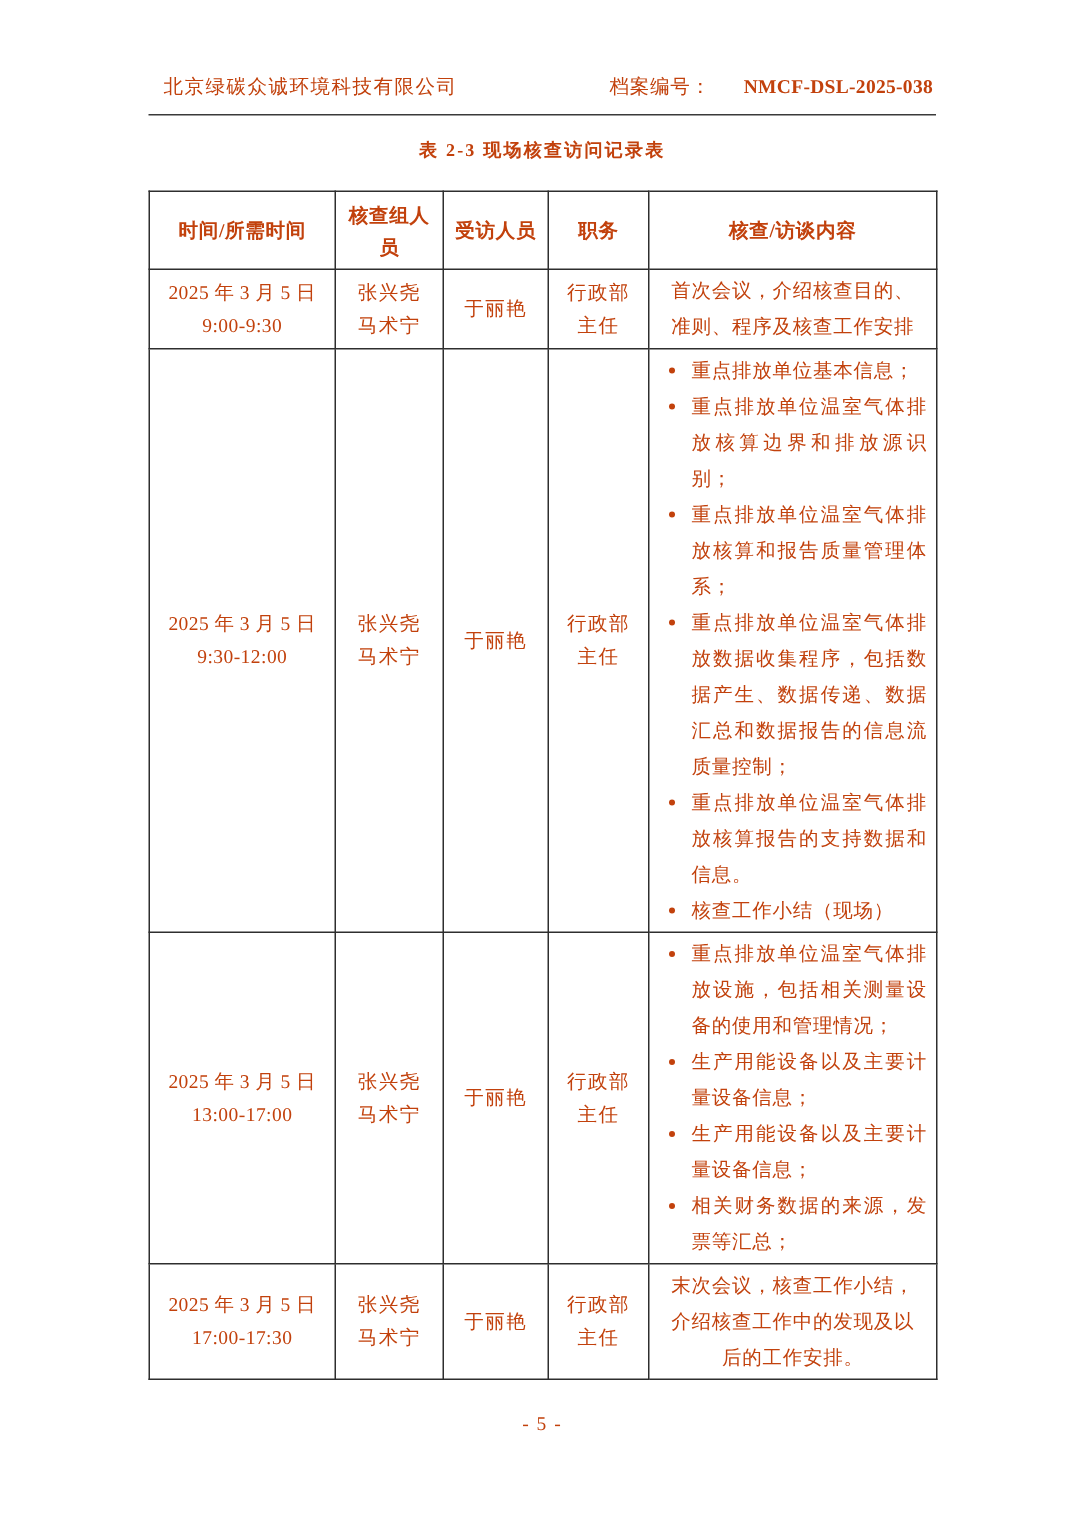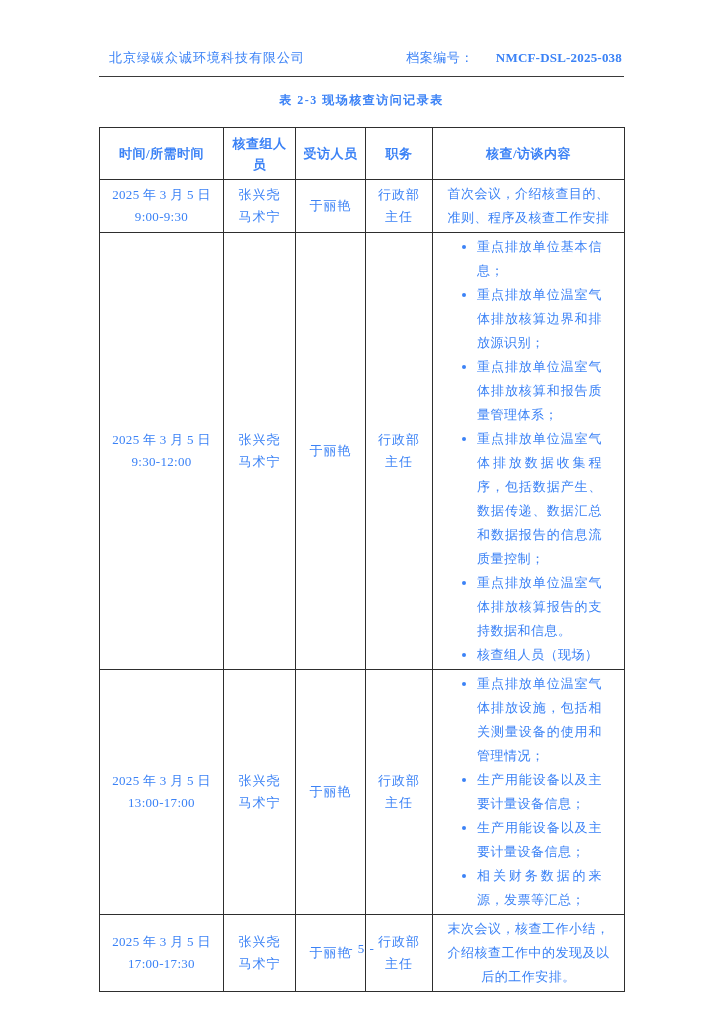--- a/index.html
+++ b/index.html
@@ -2,21 +2,21 @@
 <html lang="zh"><head>
 <meta charset="utf-8">
 <style>
   html,body{margin:0;padding:0;background:#888;}
   .page{
     position:relative;
     width:723px;height:1024px;
     margin:0 auto;
     background:#ffffff;
     font-family:"Liberation Serif","DejaVu Serif",serif;
-    color:#3b82f6;
+    color:#c2410c;
     overflow:hidden;
   }
   
   .doc-header{
     position:absolute;
     left:99px;right:99px;top:49px;
     display:flex;justify-content:space-between;align-items:baseline;
     border-bottom:1.5px solid #3a3a3a;
     padding:0 2px 9px 10px;
     font-size:13px;
@@ -55,21 +55,21 @@
   tr.r4{height:77px;}
   .c-time div{line-height:22px;white-space:nowrap;letter-spacing:0.3px;}
   .c-verifiers div,.c-position div{line-height:22px;letter-spacing:1px;text-align:center;}
   .c-interviewee{letter-spacing:1px;}
   td.c-content{text-align:left;vertical-align:middle;}
   td.c-content.center{
     text-align:center;line-height:24px;
     padding:2px 10px;letter-spacing:0.5px;
   }
   td.c-content ul{
-    margin:2px 16px;padding:0 6px 0 28px;
+    margin:2px 0;padding:0 6px 0 28px;
     list-style:disc outside;
   }
   td.c-content li{
     line-height:24px;
     text-align:justify;
     letter-spacing:0.5px;
     line-break:strict;
   }
   
   .doc-footer{
@@ -139,21 +139,21 @@
             <div>行政部</div>
             <div>主任</div>
           </td>
         <td class="c-content">
           <ul>
               <li>重点排放单位基本信息；</li>
               <li>重点排放单位温室气体排放核算边界和排放源识别；</li>
               <li>重点排放单位温室气体排放核算和报告质量管理体系；</li>
               <li>重点排放单位温室气体排放数据收集程序，包括数据产生、数据传递、数据汇总和数据报告的信息流质量控制；</li>
               <li>重点排放单位温室气体排放核算报告的支持数据和信息。</li>
-              <li>核查组人员（现场）</li>
+              <li>核查工作小结（现场）</li>
             </ul>
         </td>
       </tr>
       <tr class="r3">
         <td class="c-time">
           <div>2025 年 3 月 5 日</div>
           <div>13:00-17:00</div>
         </td>
         <td class="c-verifiers">
             <div>张兴尧</div>

